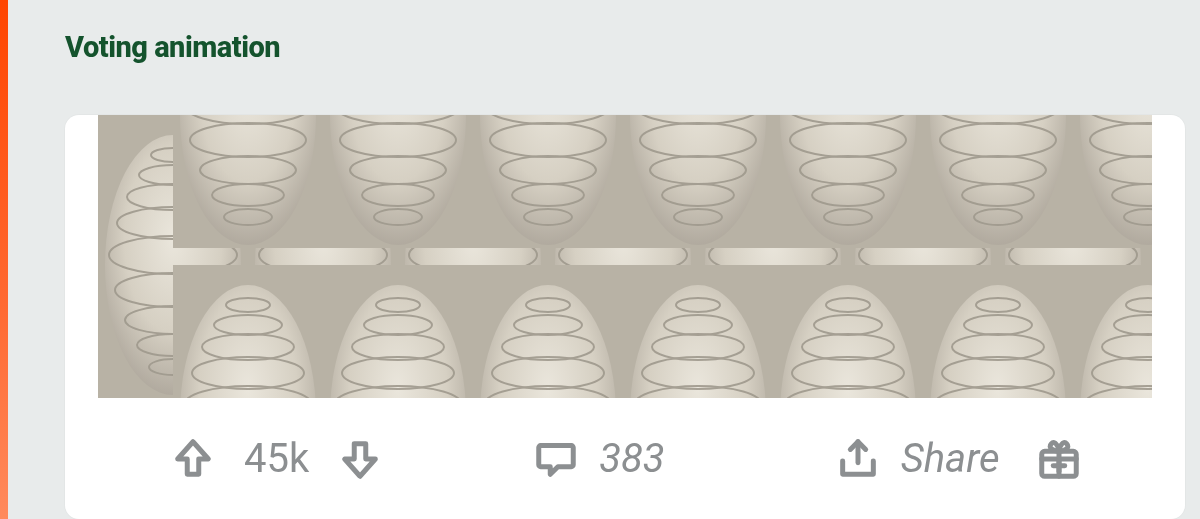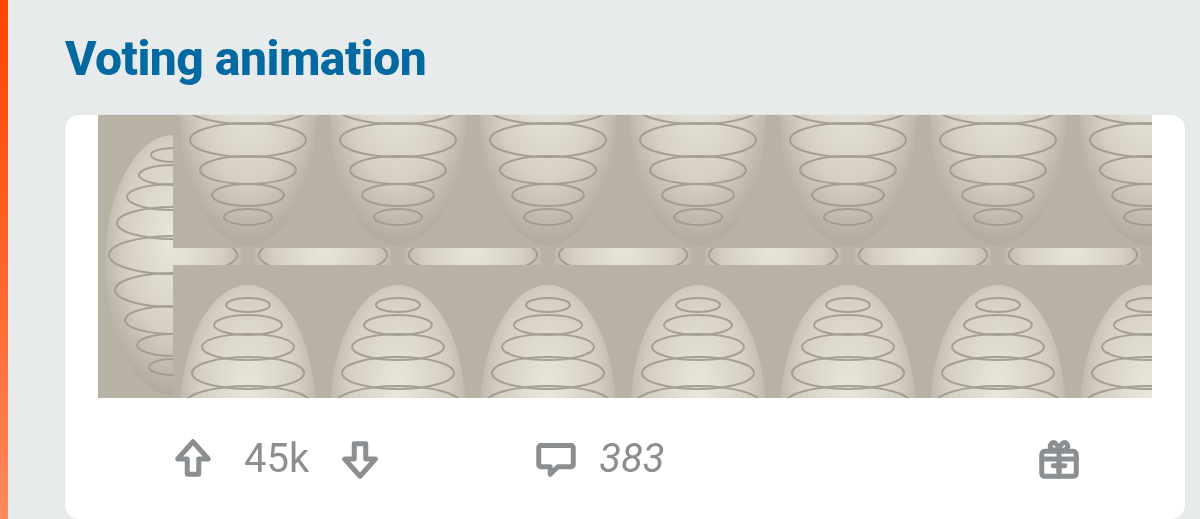--- a/index.html
+++ b/index.html
@@ -22,23 +22,23 @@
     left: 0;
     top: 0;
     width: 8px;
     height: 519px;
     background: linear-gradient(to bottom, #ff4500 0%, #ff6a33 60%, #ff8a5c 100%);
   }
   .page-title {
     position: absolute;
     left: 65px;
     top: 30px;
-    font-size: 48px;
+    font-size: 29px;
     font-weight: 800;
-    color: #0369a1;
+    color: #14532d;
     letter-spacing: -0.5px;
     text-align: right;
   }
   .card {
     position: absolute;
     left: 65px;
     top: 115px;
     width: 1120px;
     height: 404px;
     background: #ffffff;
@@ -170,20 +170,30 @@
 
       <div class="btn action-gap-comment">
         <span class="icon">
           <svg viewBox="0 0 24 24">
               <path d="M4 5 H20 A1 1 0 0 1 21 6 V15 A1 1 0 0 1 20 16 H13 L9 20 V16 H4 A1 1 0 0 1 3 15 V6 A1 1 0 0 1 4 5 Z"></path>
             </svg>
         </span>
         <span>383</span>
       </div>
 
+      <div class="btn action-gap-share">
+        <span class="icon">
+          <svg viewBox="0 0 24 24">
+            <path d="M12 3 V14"></path>
+            <path d="M8 7 L12 3 L16 7"></path>
+            <path d="M4 13 V20 H20 V13"></path>
+          </svg>
+        </span>
+        <span>Share</span>
+      </div>
 
       <div class="btn action-gap-award">
         <span class="icon">
           <svg viewBox="0 0 24 24">
             <rect x="3" y="8" width="18" height="13" rx="1.5"></rect>
             <path d="M3 12 H21"></path>
             <path d="M12 8 V21"></path>
             <path d="M12 8 C9 8 6 6 8 4 C10 2 12 6 12 8 Z"></path>
             <path d="M12 8 C15 8 18 6 16 4 C14 2 12 6 12 8 Z"></path>
             <line x1="9" y1="15.5" x2="15" y2="15.5"></line>

